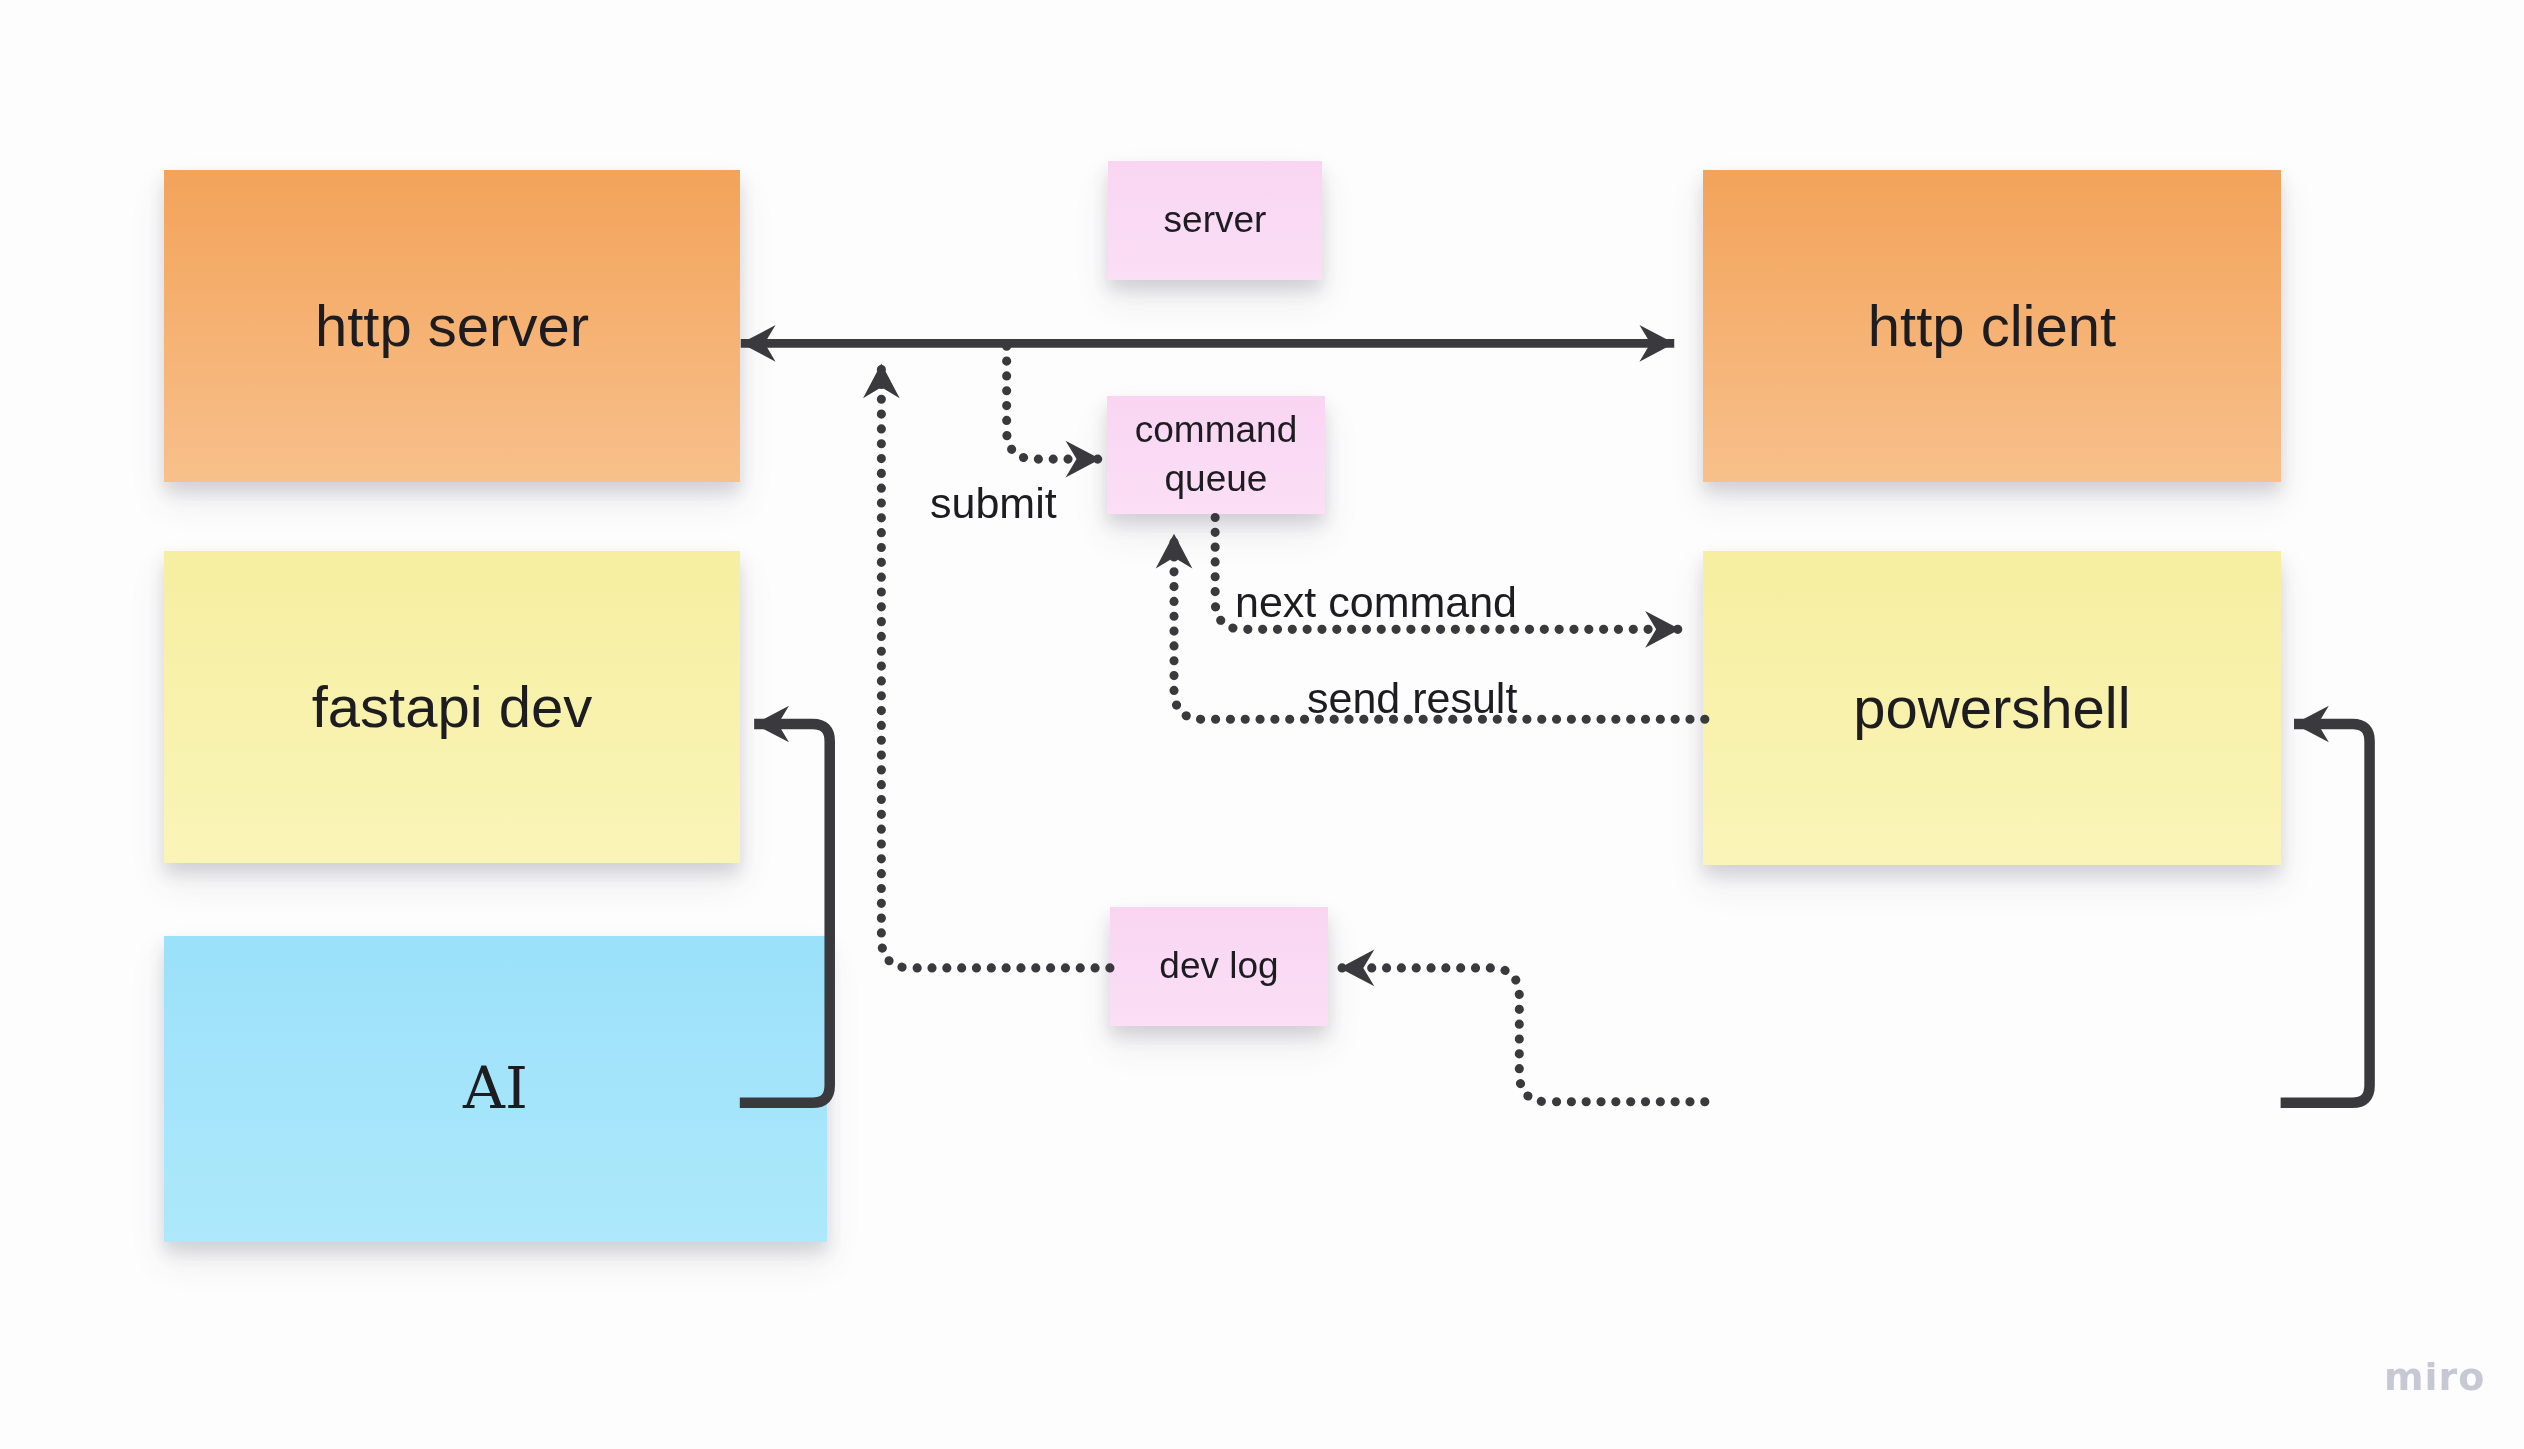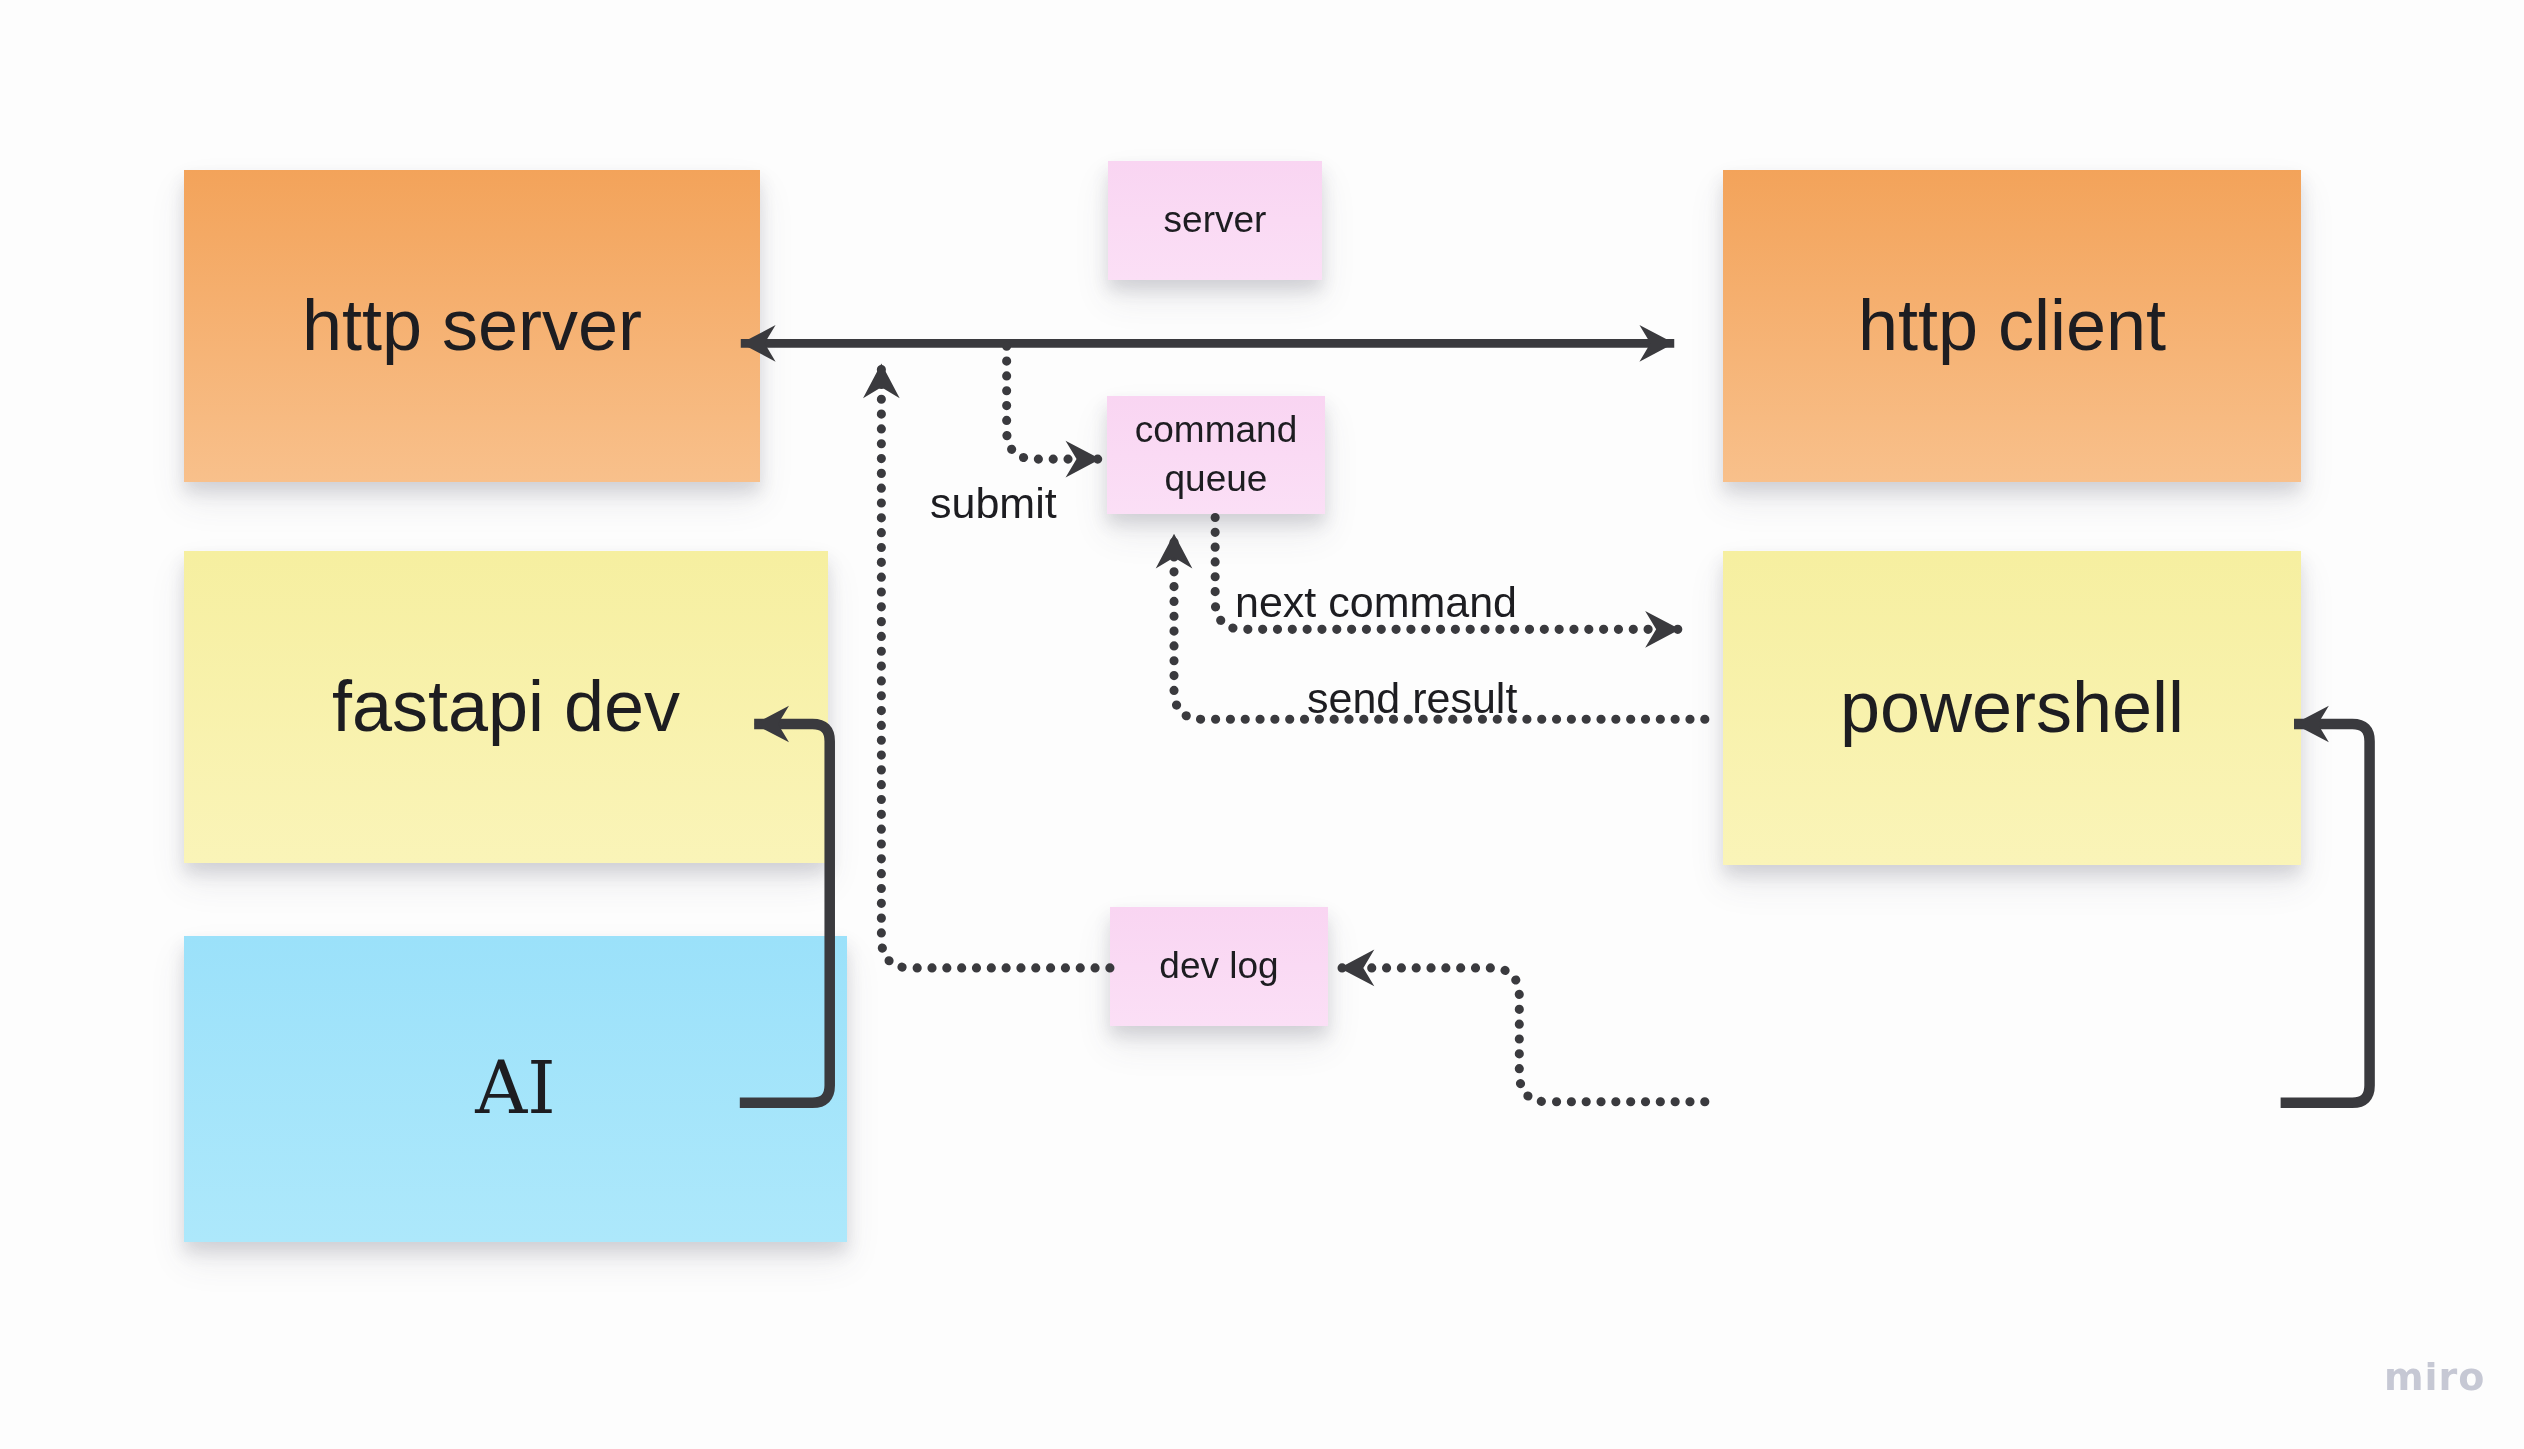--- a/index.html
+++ b/index.html
@@ -21,28 +21,28 @@
     display: flex;
     align-items: center;
     justify-content: center;
     text-align: center;
     color: var(--text, #1d1d21);
     background: linear-gradient(180deg, var(--c1, #eee), var(--c2, #f5f5f5));
     box-shadow: 0 9.6px 15.3px rgba(70,70,90,.16), 0 19px 33px rgba(70,70,90,.10);
     box-sizing: border-box;
     padding: 0 11.5px;
   }
-  .sticky.big   { font-size: 72px; line-height: 1.1; margin-left: 20px; }
+  .sticky.big   { font-size: 58px; line-height: 1.1; }
   .sticky.small { font-size: 37px; line-height: 1.32; }
   .sticky.serif { font-family: "DejaVu Serif", serif; }
 
   
   #n-http-server   { left: 164px;  top: 170px; width: 576px; height: 312px; }
   #n-http-client   { left: 1703px; top: 170px; width: 578px; height: 312px; }
-  #n-fastapi-dev   { left: 164px;  top: 551px; width: 644px; height: 312px; }
+  #n-fastapi-dev   { left: 164px;  top: 551px; width: 576px; height: 312px; }
   #n-powershell    { left: 1703px; top: 551px; width: 578px; height: 314px; }
   #n-ai            { left: 164px;  top: 936px; width: 663px; height: 306px; }
   #n-loop          { left: 1703px; top: 936px; width: 578px; height: 306px; }
   #n-ngrok         { left: 1108px; top: 161px; width: 214px; height: 119px; }
   #n-command-queue { left: 1107px; top: 396px; width: 218px; height: 118px; }
   #n-dev-log       { left: 1110px; top: 907px; width: 218px; height: 119px; }
 
   svg#edges {
     position: absolute;
     left: 0; top: 0;

